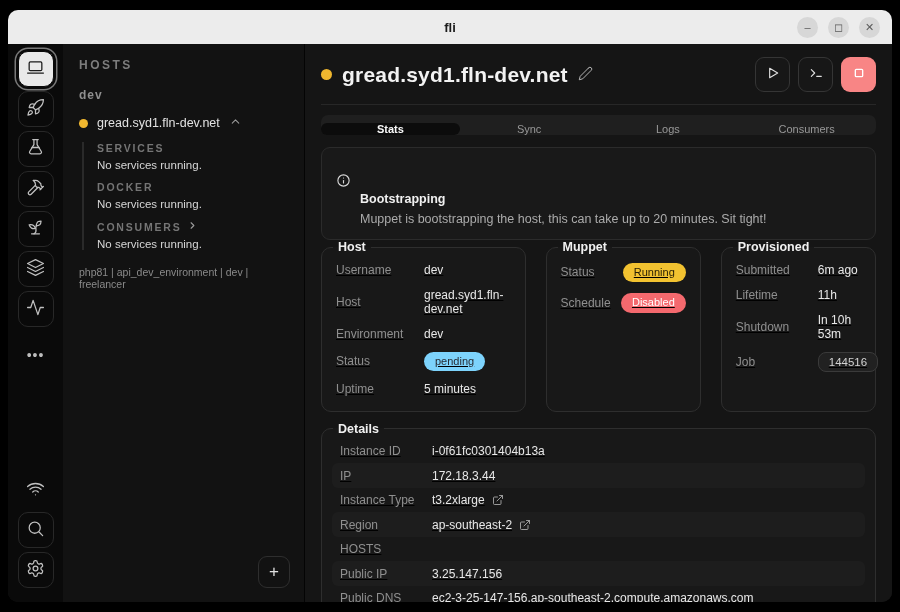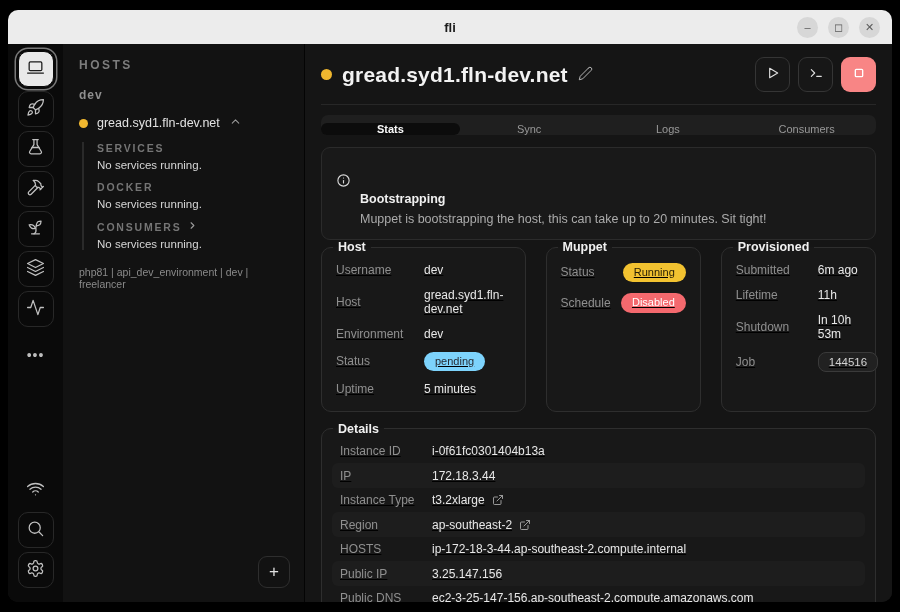--- a/index.html
+++ b/index.html
@@ -352,21 +352,20 @@
             <span class="link-icon">
               <svg viewBox="0 0 24 24" width="12" height="12">
                 <path d="M18 13v6a2 2 0 0 1-2 2H5a2 2 0 0 1-2-2V8a2 2 0 0 1 2-2h6"></path>
                 <path d="M15 3h6v6"></path>
                 <path d="M10 14L21 3"></path>
               </svg>
             </span>
           </div>
         <div class="kv">
             <span class="k">HOSTS</span>
-            <span class="v">ip-172-18-3-44.ap-southeast-2.compute.internal</span>
           </div>
         <div class="kv">
             <span class="k">Public IP</span>
             <span class="v">3.25.147.156</span>
           </div>
         <div class="kv">
             <span class="k">Public DNS</span>
             <span class="v">ec2-3-25-147-156.ap-southeast-2.compute.amazonaws.com</span>
           </div>
       </fieldset>

